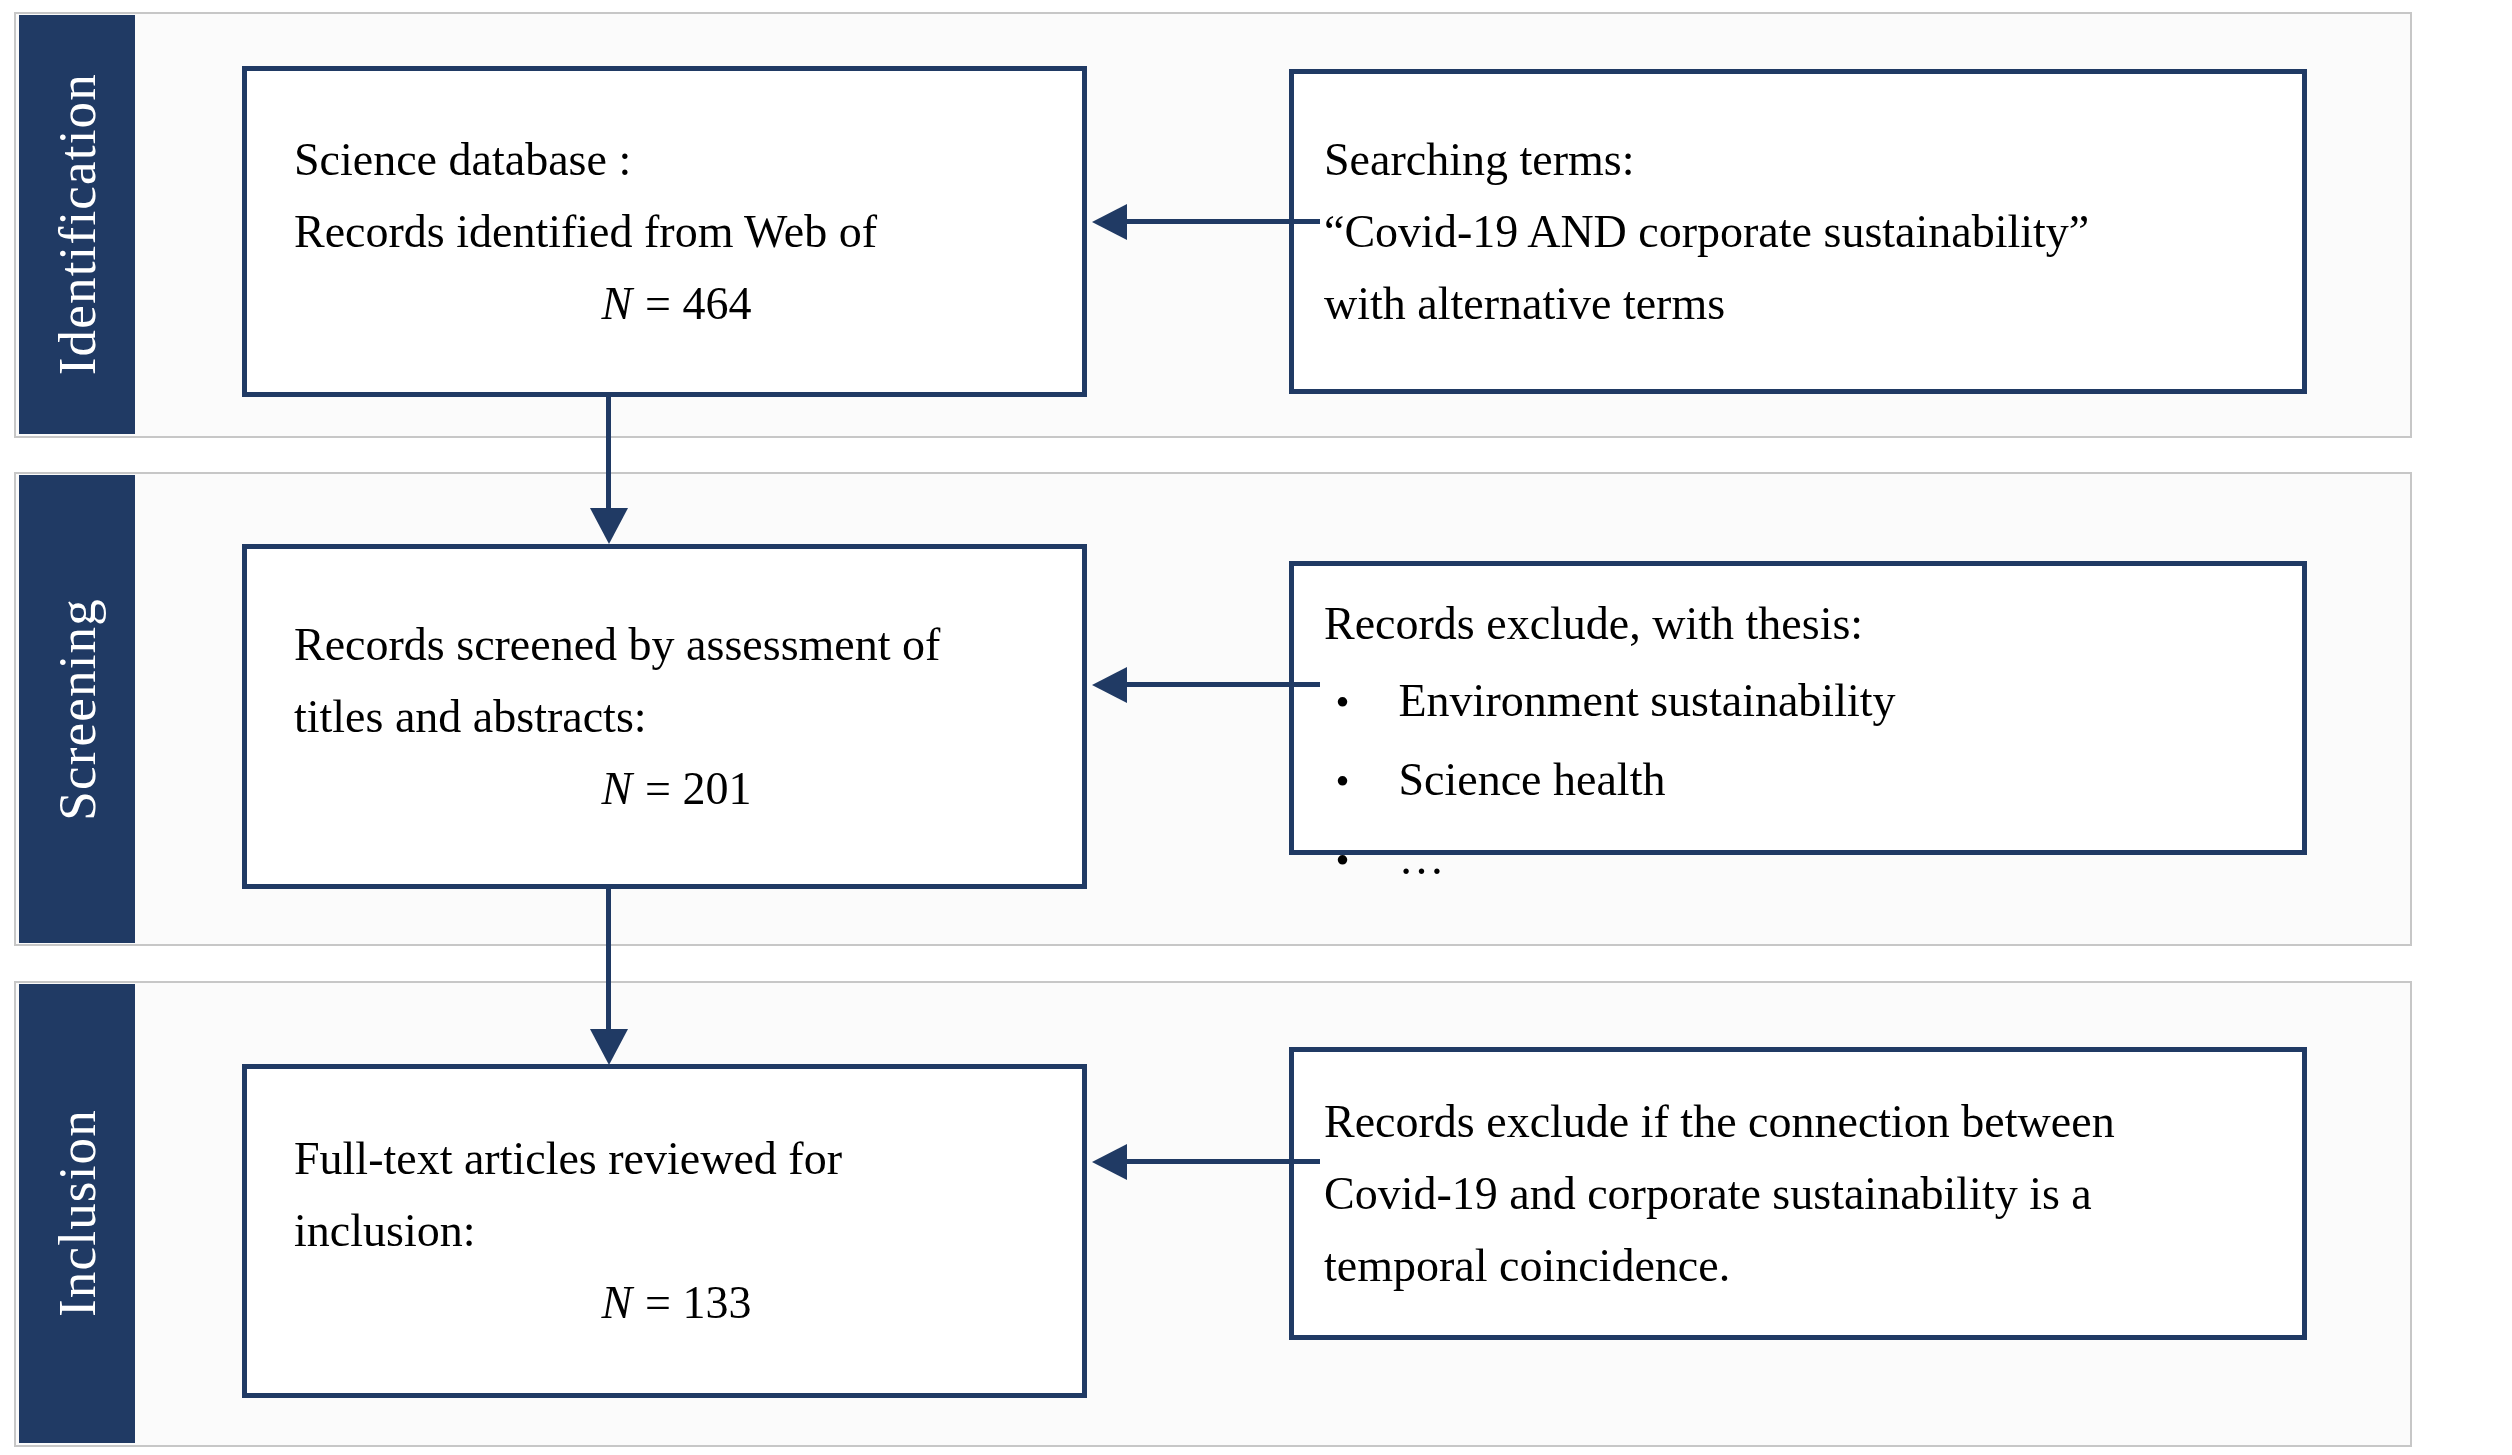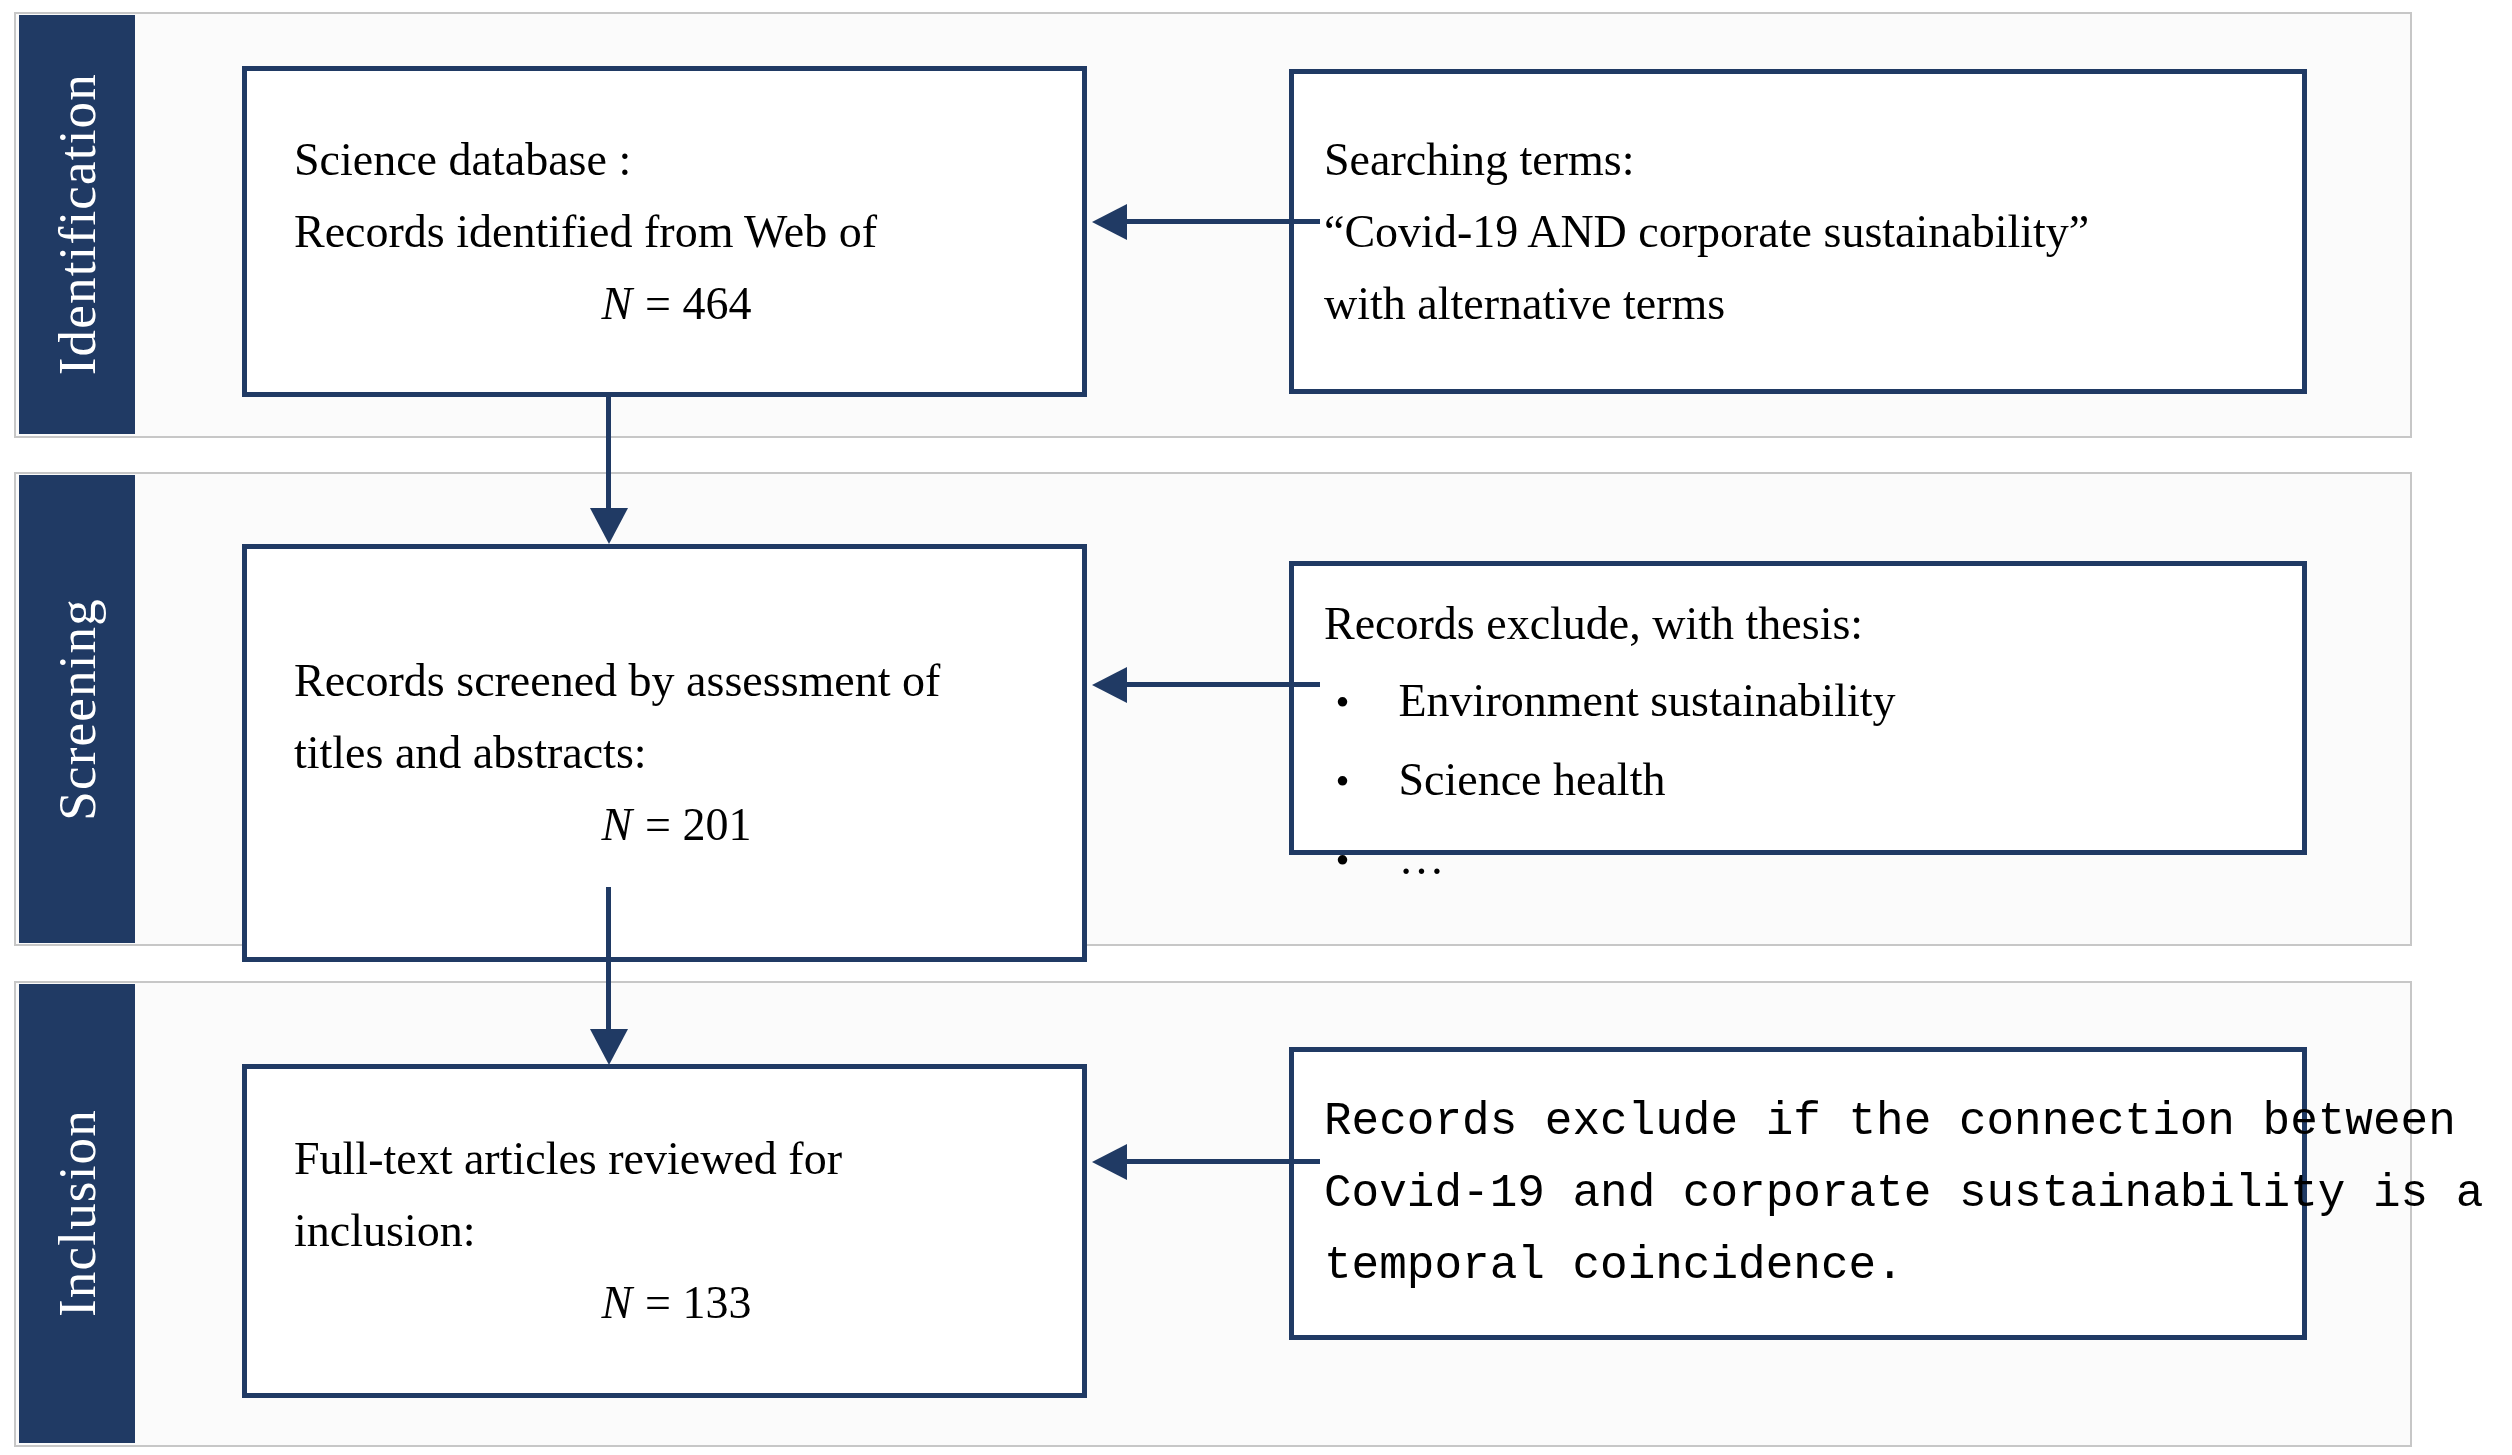--- a/index.html
+++ b/index.html
@@ -103,21 +103,21 @@
       <span class="nvar">N</span><span class="nrest">= 464</span>
     </div>
   </div>
 
   <div class="box right-box" style="top:69px;height:325px;">
     <div class="bline">Searching terms:</div>
     <div class="bline">“Covid-19 AND corporate sustainability”</div>
     <div class="bline">with alternative terms</div>
   </div>
 
-  <div class="box left-box" style="top:544px;height:418px;">
+  <div class="box left-box" style="top:544px;height:345px;">
     <div class="bline">Records screened by assessment of</div>
     <div class="bline">titles and abstracts:</div>
     <div class="bline nline">
       <span class="nvar">N</span><span class="nrest">= 201</span>
     </div>
   </div>
 
   <div class="box right-box list-box" style="top:561px;height:294px;">
     <div class="bline">Records exclude, with thesis:</div>
     <div class="bline bullet-row">
@@ -132,21 +132,21 @@
   </div>
 
   <div class="box left-box" style="top:1064px;height:334px;">
     <div class="bline">Full-text articles reviewed for</div>
     <div class="bline">inclusion:</div>
     <div class="bline nline">
       <span class="nvar">N</span><span class="nrest">= 133</span>
     </div>
   </div>
 
-  <div class="box right-box" style="top:1047px;height:293px;font-family:Liberation Mono, monospace;">
+  <div class="box right-box" style="top:1047px;height:293px;">
     <div class="bline">Records exclude if the connection between</div>
     <div class="bline">Covid-19 and corporate sustainability is a</div>
     <div class="bline">temporal coincidence.</div>
   </div>
 
   <div class="varrow-line" style="left:606px;top:396px;height:113px;"></div>
   <div class="varrow-head" style="left:590px;top:508px;"></div>
 
   <div class="varrow-line" style="left:606px;top:887px;height:142px;"></div>
   <div class="varrow-head" style="left:590px;top:1029px;"></div>

